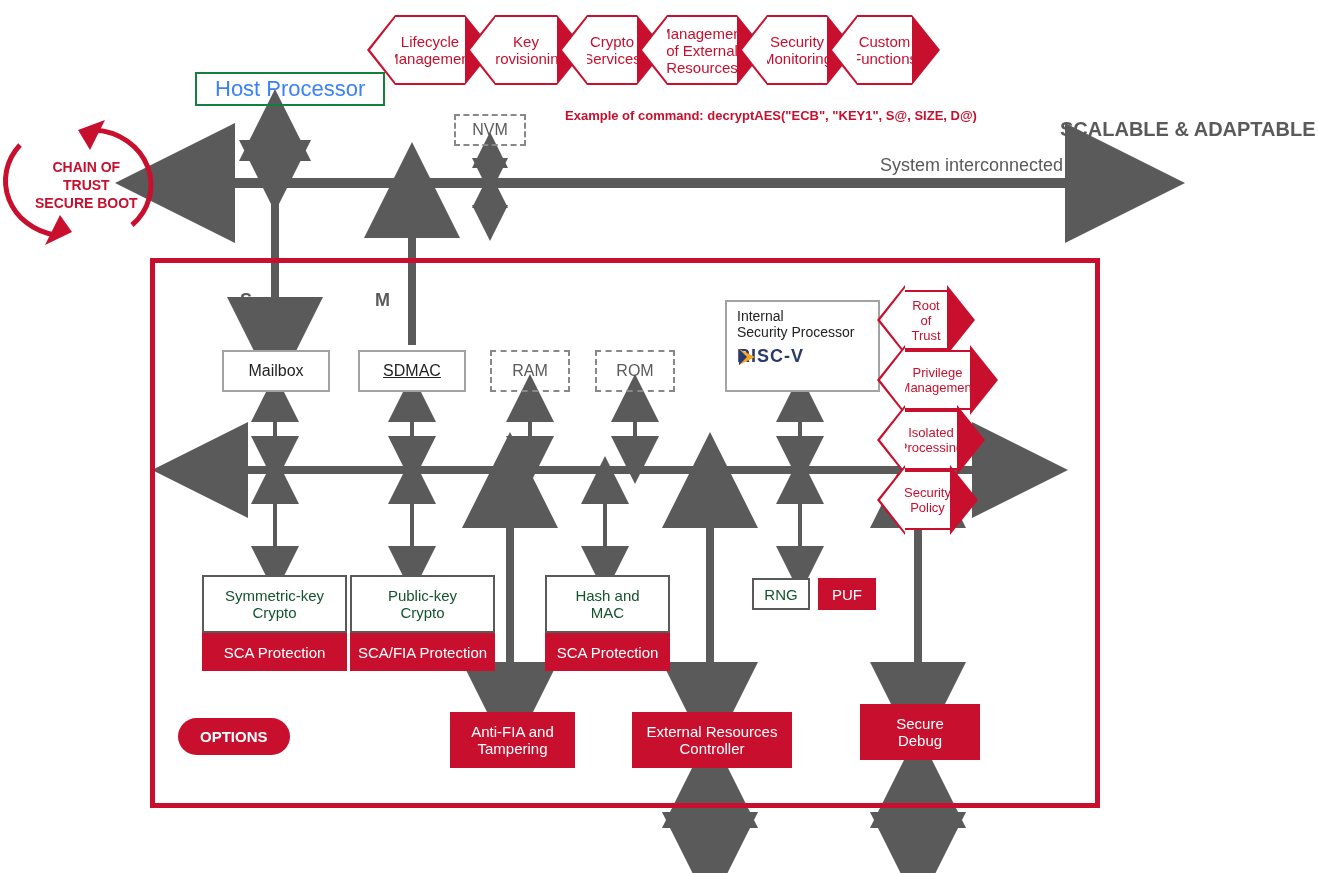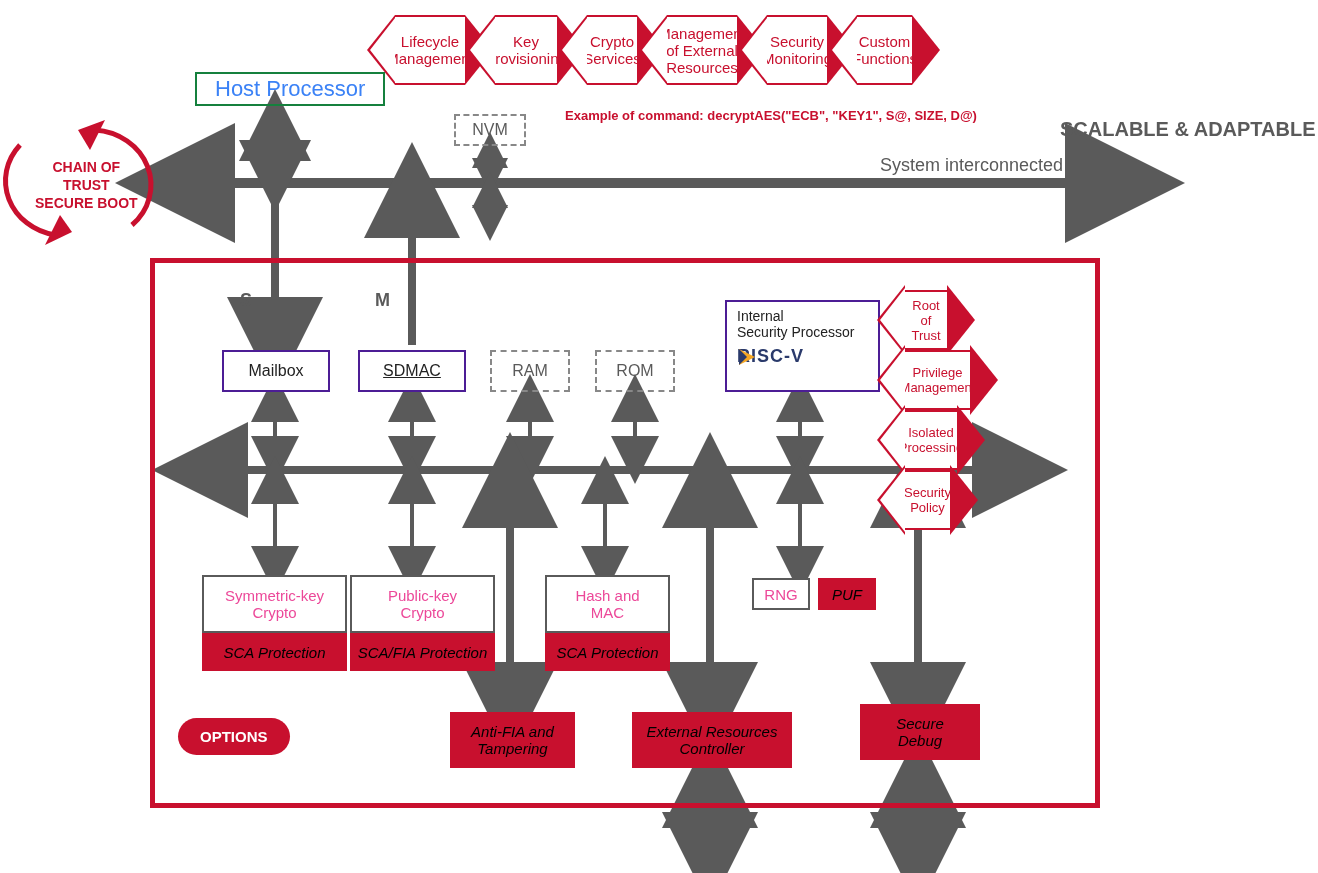--- a/index.html
+++ b/index.html
@@ -57,50 +57,49 @@
   .hex .inner-tri-r { right: -25px; border-left: 25px solid #fff; }
   .dashed-box {
     border: 2px dashed #888;
     color: #5a5a5a;
     display: flex;
     align-items: center;
     justify-content: center;
     font-size: 16px;
   }
   .red-box {
-    border: 2px solid #4c1d95;
+    border: 2px solid #a3a3a3;
     color: #222;
     background: #fff;
     display: flex;
     align-items: center;
     justify-content: center;
     font-size: 16px;
   }
   .gray-box {
     border: 2px solid #5a5a5a;
-    color: #ec4899;
+    color: #14532d;
     background: #fff;
     display: flex;
     flex-direction: column;
     align-items: center;
     justify-content: center;
     font-size: 15px;
     text-align: center;
   }
   .red-fill {
     background: #c8102e;
-    color: #000000;
+    color: #ffffff;
     border: none;
     display: flex;
     align-items: center;
     justify-content: center;
     font-size: 15px;
     text-align: center;
     white-space: pre-line;
-    font-style: italic;
   }
   .options-pill {
     background: #c8102e;
     color: #fff;
     border-radius: 24px;
     padding: 10px 22px;
     font-weight: 600;
     font-size: 15px;
   }
   .main-frame {

